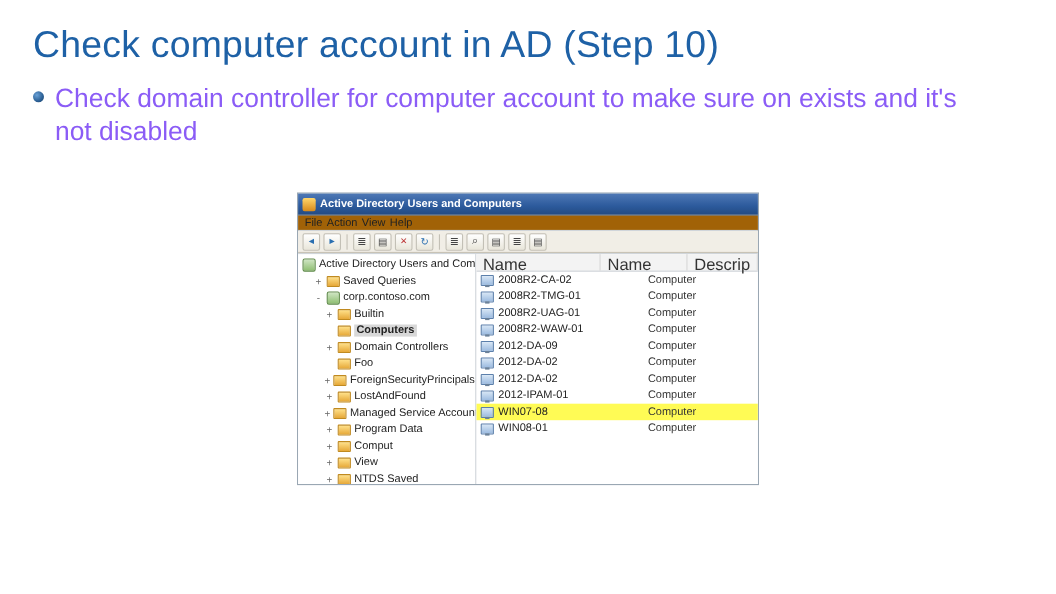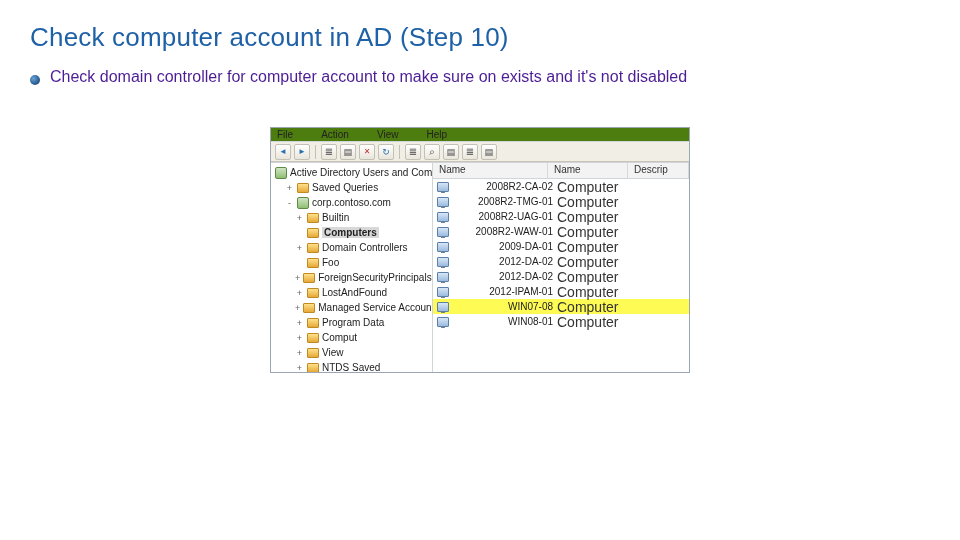--- a/index.html
+++ b/index.html
@@ -6,37 +6,37 @@
   html, body { margin:0; padding:0; }
   body {
     width:960px; height:540px;
     font-family: "Segoe UI", Arial, sans-serif;
     background:#fff;
     color:#222;
     position:relative;
   }
   .slide { padding:22px 30px 10px 30px; }
   .title {
-    font-size:26px;
+    font-size:34px;
     font-weight:400;
     color:#1e61a6;
     margin:0 0 14px 0;
     letter-spacing:0.2px;
   }
   .bullet-row { display:flex; align-items:flex-start; gap:10px; }
   .bullet-dot {
     width:10px; height:10px; flex:0 0 10px;
     background: radial-gradient(circle at 35% 35%, #6aa2d8 0%, #2b5f94 60%, #1b4066 100%);
     border-radius:50%;
     margin-top:8px;
   }
   .bullet-text {
-    font-size:16px;
+    font-size:24px;
     line-height:1.25;
-    color:#4c1d95;
+    color:#8b5cf6;
     max-width:830px;
   }
 
   
   .win-wrap {
     width:420px;
     margin:40px auto 0 auto;
     border:1px solid #9aa7b3;
     background:#eef2f6;
     font-family: Tahoma, Arial, sans-serif;
@@ -52,24 +52,24 @@
     gap:4px;
     border-bottom:1px solid #1e3e6b;
   }
   .win-titlebar-icon {
     width:12px; height:12px;
     background:linear-gradient(#ffd66b,#d88a1b);
     border-radius:2px;
   }
   .win-title { font-weight:bold; font-size:10px; }
   .win-menubar {
-    background:#4d7c0f;
+    background:#a16207;
     border-bottom:1px solid #d0d5da;
     padding:1px 6px;
-    display:flex; gap:28px;
+    display:flex; gap:4px;
   }
   .win-menuitem { font-size:10px; color:#222; }
   .win-toolbar {
     background:#f1eee6;
     border-bottom:1px solid #c8c3b6;
     padding:2px 4px;
     display:flex; gap:3px; align-items:center;
     height:20px;
   }
   .tb-btn {
@@ -128,21 +128,21 @@
   .tree-label { font-size:10px; color:#222; }
   .tree-row.sel .tree-label { background:#d8d8d8; padding:0 2px; }
 
   .list-header {
     display:flex;
     background:#f3f3f3;
     border-bottom:1px solid #d0d5da;
     height:16px;
   }
   .col-h {
-    font-size:10px; color:#333; padding:1px 6px;
+    font-size:15px; color:#333; padding:1px 6px;
     border-right:1px solid #d8d8d8;
   }
   .col-name { width:115px; }
   .col-type { width:80px; }
   .col-desc { flex:1; }
   .list-row {
     display:flex; align-items:center;
     height:15px;
     padding-left:4px;
     gap:4px;
@@ -152,36 +152,40 @@
     background:linear-gradient(#d7e6f5,#9cbbe0);
     border:1px solid #5b7fab;
     border-radius:1px;
     position:relative;
     flex:0 0 12px;
   }
   .comp-ico::after{
     content:""; position:absolute; left:3px; right:3px; bottom:-2px; height:2px;
     background:#6b8199;
   }
-  .cell-name { width:100px; font-size:10px;text-align:right; }
-  .cell-type { width:80px; font-size:14px; color:#333; }
+  .cell-name { width:100px; font-size:10px; }
+  .cell-type { width:80px; font-size:10px; color:#333;margin-left:32px; }
   .list-row.hl { background:#fffb55; }
 </style>
 </head>
 <body>
 
 <div class="slide">
   <h1 class="title">Check computer account in AD (Step 10)</h1>
 
   <div class="bullet-row">
     <div class="bullet-dot"></div>
     <div class="bullet-text">Check domain controller for computer account to make sure on exists and it's not disabled</div>
   </div>
 
   <div class="win-wrap">
+    <div class="win-titlebar">
+      <div class="win-titlebar-icon"></div>
+      <div class="win-title">Active Directory Users and Computers</div>
+    </div>
 
     <div class="win-menubar">
       <span class="win-menuitem">File</span>
       <span class="win-menuitem">Action</span>
       <span class="win-menuitem">View</span>
       <span class="win-menuitem">Help</span>
     </div>
 
     <div class="win-toolbar">
       <div class="tb-btn tb-arrow-left"></div>
@@ -296,21 +300,21 @@
               <span class="cell-name">2008R2-UAG-01</span>
               <span class="cell-type">Computer</span>
             </div>
             <div class="list-row">
               <span class="comp-ico"></span>
               <span class="cell-name">2008R2-WAW-01</span>
               <span class="cell-type">Computer</span>
             </div>
             <div class="list-row">
               <span class="comp-ico"></span>
-              <span class="cell-name">2009-DA-01</span>
+              <span class="cell-name">2012-DA-09</span>
               <span class="cell-type">Computer</span>
             </div>
             <div class="list-row">
               <span class="comp-ico"></span>
               <span class="cell-name">2012-DA-02</span>
               <span class="cell-type">Computer</span>
             </div>
             <div class="list-row">
               <span class="comp-ico"></span>
               <span class="cell-name">2012-DA-02</span>

